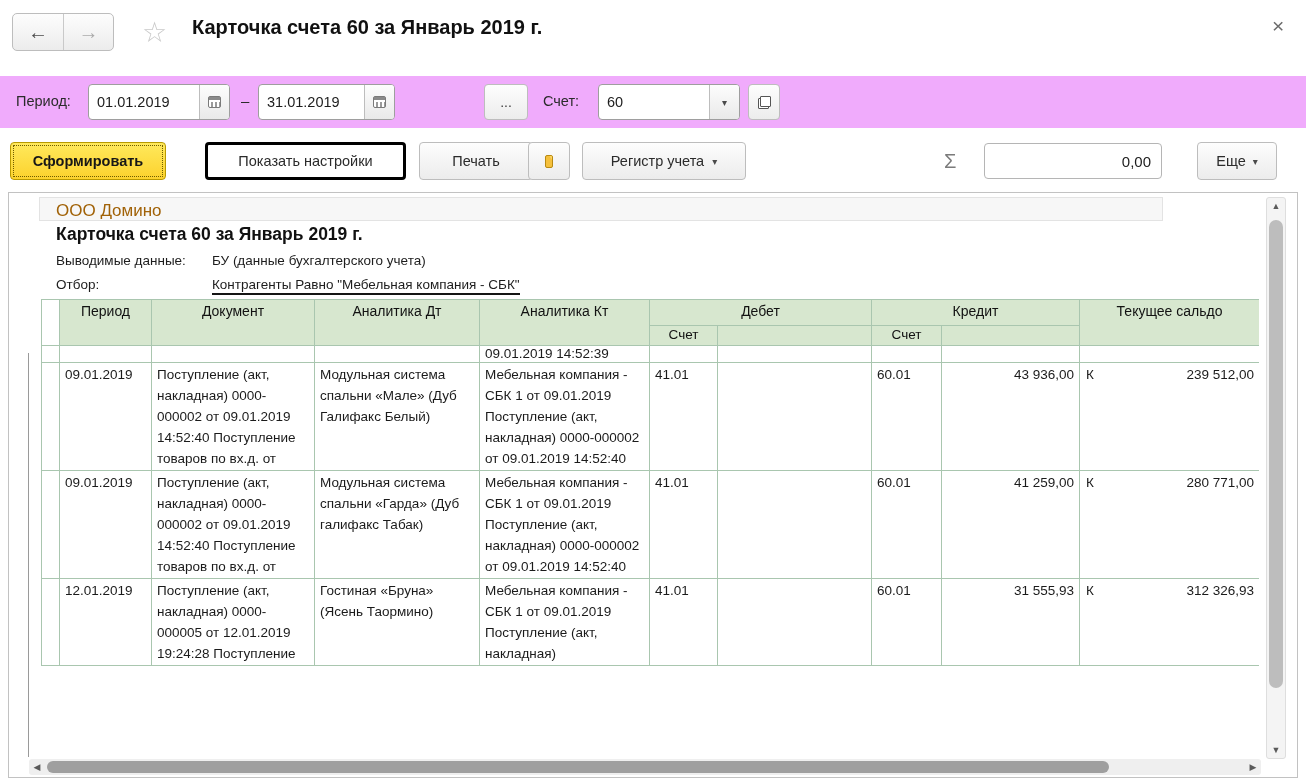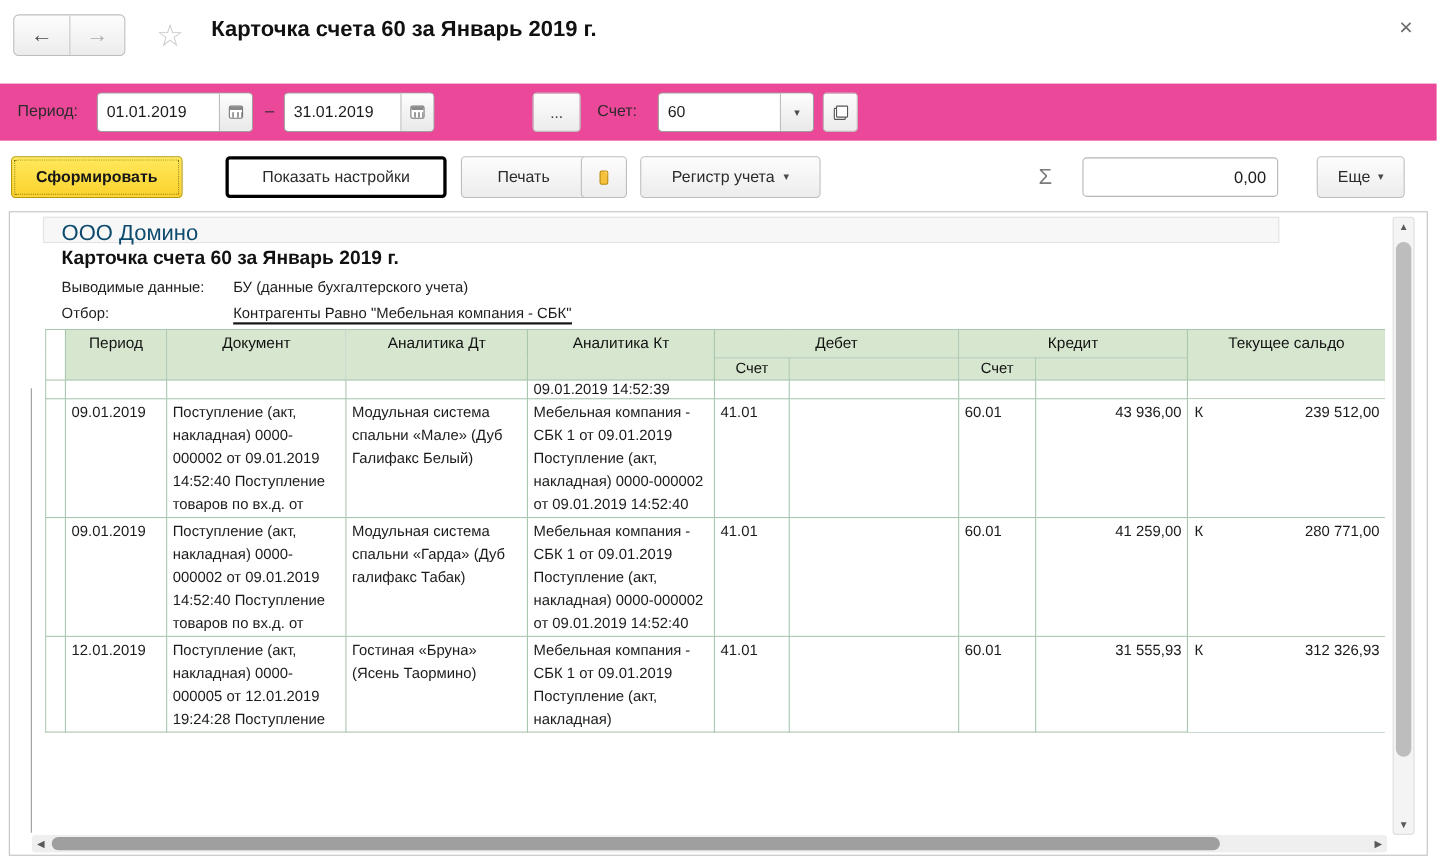--- a/index.html
+++ b/index.html
@@ -13,21 +13,21 @@
   .navbtn { width:50px; height:36px; display:flex; align-items:center; justify-content:center;
             font-size:20px; cursor:pointer; }
   .navbtn + .navbtn { border-left:1px solid #c9c9c9; }
   .nav-back { color:#4a4a4a; }
   .nav-fwd  { color:#ababab; }
   .star { position:absolute; left:142px; top:16px; font-size:28px; color:#c9c9c9; }
   .wintitle { position:absolute; left:192px; top:16px; font-size:20px; font-weight:bold; color:#111; }
   .winclose { position:absolute; left:1272px; top:14px; font-size:21px; color:#6b6b6b; cursor:pointer; }
 
   
-  .filterbar { position:absolute; left:0; top:76px; width:1306px; height:52px; background:#ec4899; }
+  .filterbar { position:absolute; left:0; top:76px; width:1306px; height:52px; background:#f0abfc; }
   .fb-label { position:absolute; top:17px; font-size:14.5px; color:#2b2b2b; }
   .field { position:absolute; top:8px; height:36px; background:#fff; border:1px solid #9e9e9e;
            border-radius:4px; display:flex; overflow:hidden; }
   .field .txt { flex:1; border:none; outline:none; font:14.5px "Liberation Sans",sans-serif;
                 padding:13px 8px; color:#1d1d1d; min-width:0; background:transparent; }
   .field .btnseg { width:30px; border-left:1px solid #bdbdbd; background:linear-gradient(#fdfdfd,#e9e9e9);
                    display:flex; align-items:center; justify-content:center; cursor:pointer; }
   .calico { width:13px; height:12px; border:1px solid #7a7a7a; border-radius:2px; position:relative; background:#fff; }
   .calico:before { content:""; position:absolute; left:0; top:0; right:0; height:3px; background:#8a8a8a; }
   .calico:after { content:""; position:absolute; left:2px; top:5px; width:9px; height:5px;
@@ -61,21 +61,21 @@
               border-radius:4px; background:#fff; }
   .sumfield input { width:100%; height:100%; border:none; outline:none; text-align:right;
                     font:15px "Liberation Sans",sans-serif; padding:0 10px; color:#1d1d1d; background:transparent; }
   .btn-more { left:1197px; width:80px; gap:7px; }
 
   
   .report { position:absolute; left:8px; top:192px; width:1290px; height:586px;
             border:1px solid #c2c2c2; background:#fff; }
   .company-bar { position:absolute; left:30px; top:4px; width:1124px; height:24px; background:#f7f7f7;
                  border:1px solid #e3e3e3; }
-  .company { position:absolute; left:47px; top:8px; font-size:20px; color:#0c4a6e; }
+  .company { position:absolute; left:47px; top:8px; font-size:17px; color:#a16207; }
   .rtitle { position:absolute; left:47px; top:31px; font-size:17.5px; font-weight:bold; color:#111; }
   .meta { position:absolute; left:47px; font-size:13.5px; color:#1d1d1d; display:flex; }
   .meta .mlabel { width:156px; }
   .meta-data { top:60px; }
   .meta-filter { top:84px; }
   .filter-link { border-bottom:2px solid #151515; padding-bottom:1px; cursor:pointer; }
 
   .table-clip { position:absolute; left:32px; top:106px; width:1218px; height:458px; overflow:hidden; }
   table { border-collapse:collapse; table-layout:fixed; width:1218px; }
   th, td { border:1px solid #a9c6af; font-weight:normal; font-size:13.5px; vertical-align:top;

